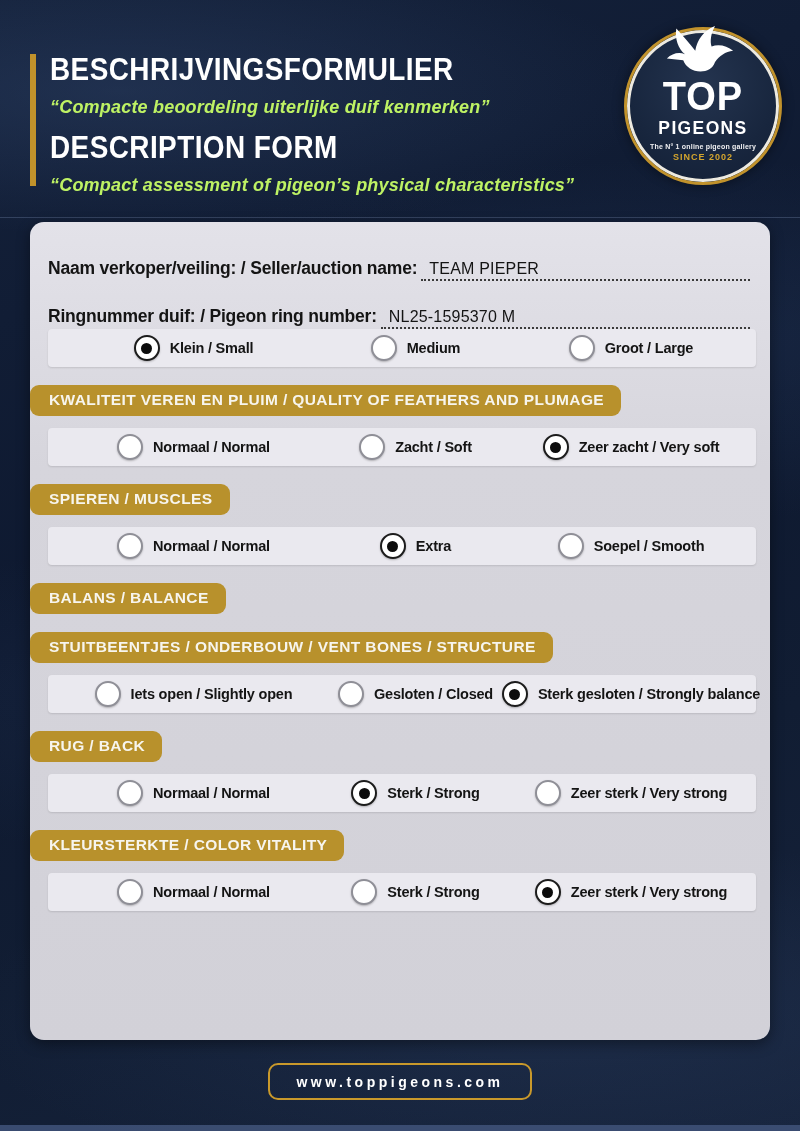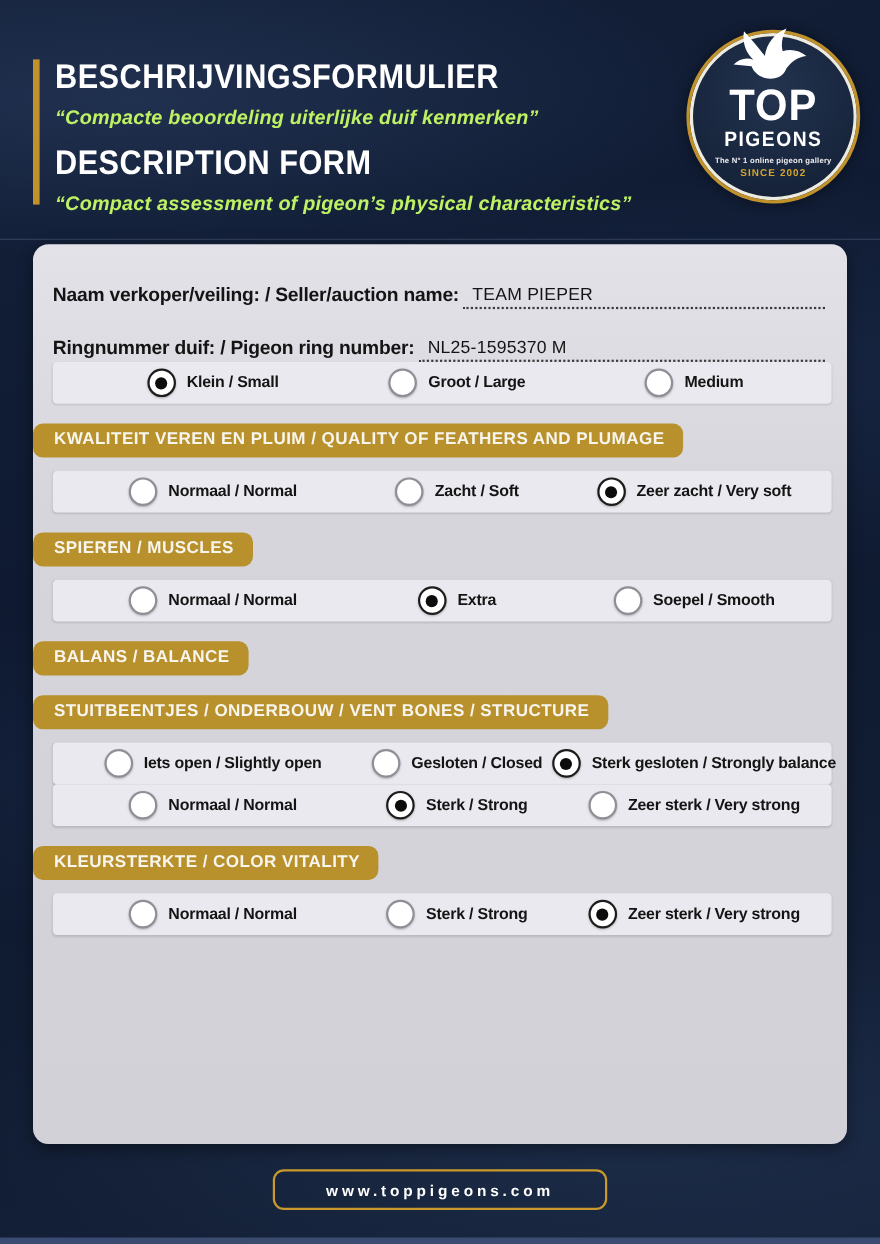--- a/index.html
+++ b/index.html
@@ -63,21 +63,21 @@
     box-sizing:border-box;padding-left:14px;box-shadow:0 1px 2px rgba(0,0,0,.12);}
   .opt{display:flex;align-items:center;min-width:0;justify-content:center;}
   .radio{width:22px;height:22px;border-radius:50%;background:#FFFFFF;border:2px solid #8F8F97;
     flex:0 0 auto;display:flex;align-items:center;justify-content:center;box-shadow:0 1px 2px rgba(0,0,0,.25);}
   .radio.sel{border-color:#1C1C1C;}
   .radio .dot{width:11px;height:11px;border-radius:50%;background:#0C0C0C;}
   .opt-label{margin-left:10px;font-size:14.5px;font-weight:bold;color:#141414;letter-spacing:-.2px;white-space:nowrap;}
 
   
   .footer-btn{position:absolute;left:50%;top:1063px;transform:translateX(-50%);
-    width:304px;height:37px;box-sizing:border-box;border:2px solid #C9992B;border-radius:10px;
+    width:264px;height:37px;box-sizing:border-box;border:2px solid #C9992B;border-radius:10px;
     display:flex;align-items:center;justify-content:center;
     color:#FFFFFF;font-size:14px;font-weight:bold;letter-spacing:3.5px;}
 </style>
 </head>
 <body>
 
 <div class="bg"></div>
 <div class="header-line"></div>
 
 <div class="header">
@@ -117,25 +117,25 @@
   <div class="sections" id="sections">
       <div class="section"><div class="option-row">
           <div class="opt">
             <span class="radio sel">
               <span class="dot"></span>
             </span>
             <span class="opt-label">Klein / Small</span>
           </div>
           <div class="opt">
             <span class="radio"></span>
+            <span class="opt-label">Medium</span>
+          </div>
+          <div class="opt">
+            <span class="radio"></span>
             <span class="opt-label">Groot / Large</span>
-          </div>
-          <div class="opt">
-            <span class="radio"></span>
-            <span class="opt-label">Medium</span>
           </div>
         </div></div>
       <div class="section"><div class="section-badge">KWALITEIT VEREN EN PLUIM / QUALITY OF FEATHERS AND PLUMAGE</div><div class="option-row">
           <div class="opt">
             <span class="radio"></span>
             <span class="opt-label">Normaal / Normal</span>
           </div>
           <div class="opt">
             <span class="radio"></span>
             <span class="opt-label">Zacht / Soft</span>
@@ -173,21 +173,21 @@
             <span class="radio"></span>
             <span class="opt-label">Gesloten / Closed</span>
           </div>
           <div class="opt">
             <span class="radio sel">
               <span class="dot"></span>
             </span>
             <span class="opt-label">Sterk gesloten / Strongly balance</span>
           </div>
         </div></div>
-      <div class="section"><div class="option-row">
+      <div class="section"><div class="section-badge">RUG / BACK</div><div class="option-row">
           <div class="opt">
             <span class="radio"></span>
             <span class="opt-label">Normaal / Normal</span>
           </div>
           <div class="opt">
             <span class="radio sel">
               <span class="dot"></span>
             </span>
             <span class="opt-label">Sterk / Strong</span>
           </div>

